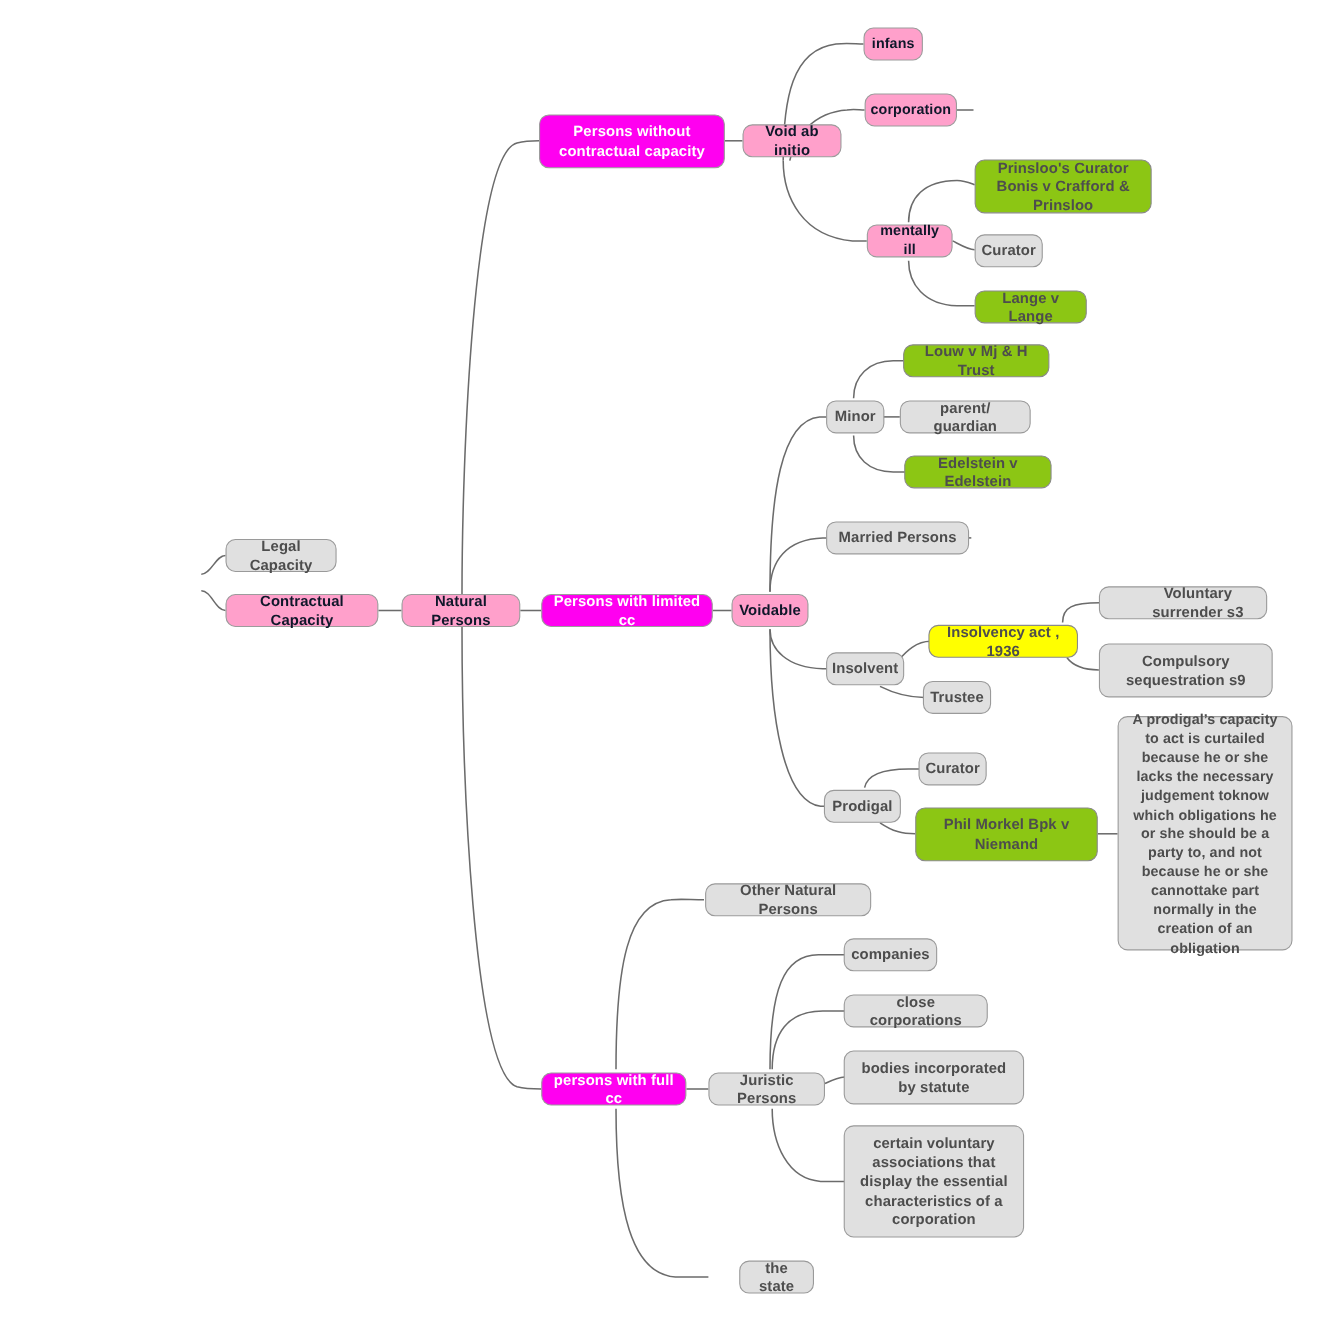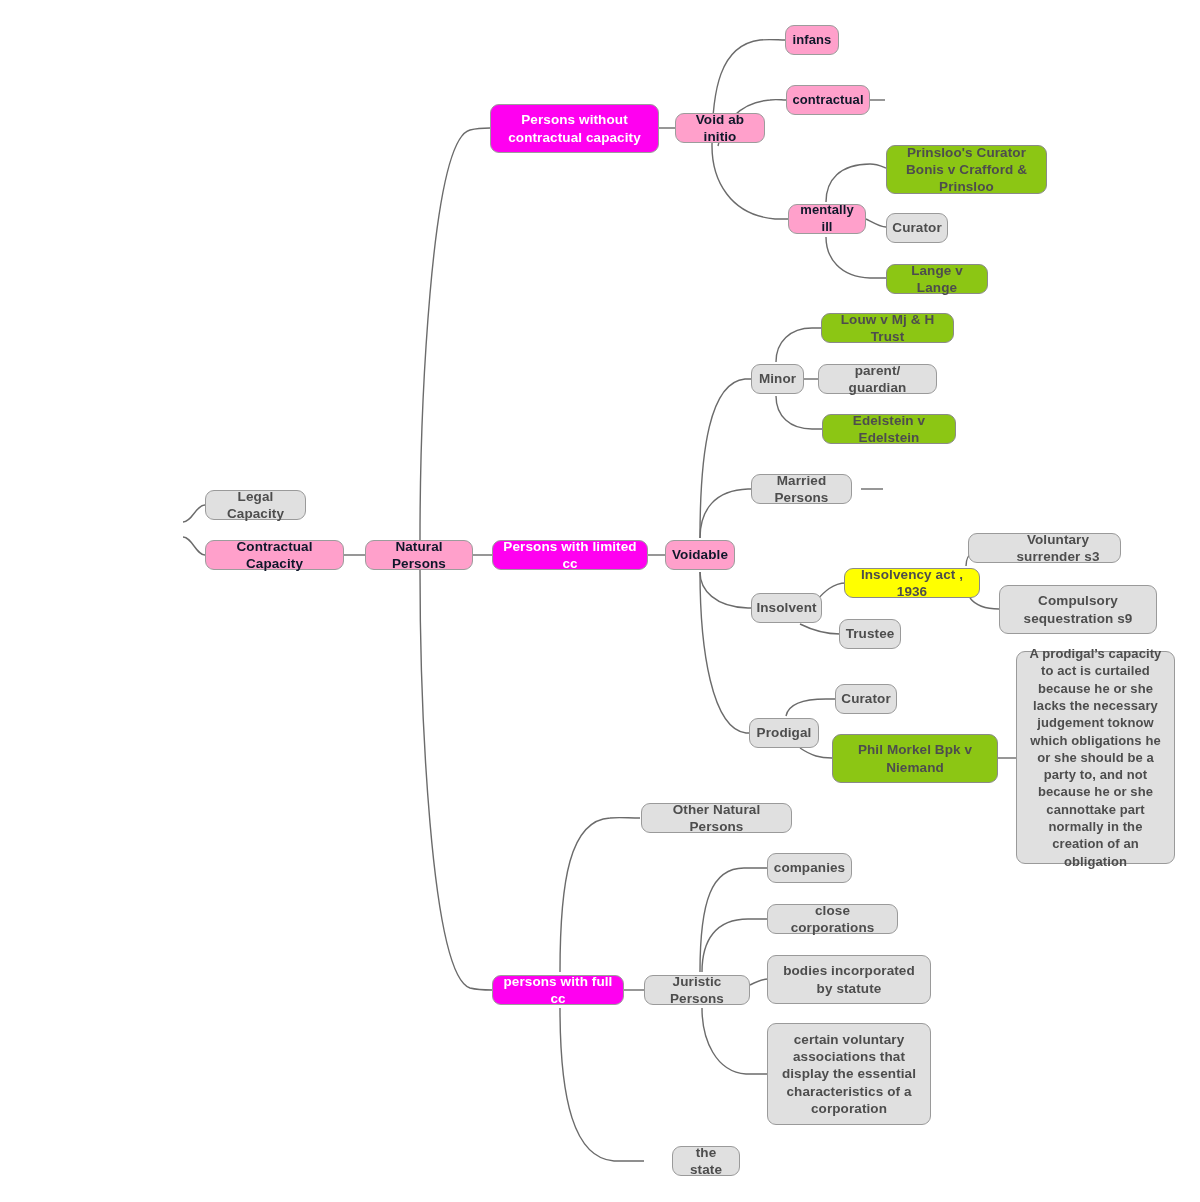--- a/index.html
+++ b/index.html
@@ -120,21 +120,21 @@
   <div class="node n-pink" style="left:205px;top:540px;width:139px;height:30px;">Contractual Capacity</div>
 
   <div class="node n-pink" style="left:365px;top:540px;width:108px;height:30px;">Natural Persons</div>
 
   <div class="node n-magenta" style="left:490px;top:104px;width:169px;height:49px;">Persons without contractual capacity</div>
 
   <div class="node n-pink" style="left:675px;top:113px;width:90px;height:30px;">Void ab initio</div>
 
   <div class="node n-pink n-small" style="left:785px;top:25px;width:54px;height:30px;">infans</div>
 
-  <div class="node n-pink n-small" style="left:786px;top:85px;width:84px;height:30px;">contractual</div>
+  <div class="node n-pink n-small" style="left:786px;top:85px;width:84px;height:30px;">corporation</div>
 
 
   <div class="node n-pink n-small" style="left:788px;top:204px;width:78px;height:30px;">mentally ill</div>
 
   <div class="node n-green" style="left:886px;top:145px;width:161px;height:49px;">Prinsloo's Curator Bonis v Crafford &amp; Prinsloo</div>
 
   <div class="node n-gray" style="left:886px;top:213px;width:62px;height:30px;">Curator</div>
 
   <div class="node n-green" style="left:886px;top:264px;width:102px;height:30px;">Lange v Lange</div>
 
@@ -143,28 +143,28 @@
   <div class="node n-pink" style="left:665px;top:540px;width:70px;height:30px;">Voidable</div>
 
   <div class="node n-gray" style="left:751px;top:364px;width:53px;height:30px;">Minor</div>
 
   <div class="node n-green" style="left:821px;top:313px;width:133px;height:30px;">Louw v Mj &amp; H Trust</div>
 
   <div class="node n-gray" style="left:818px;top:364px;width:119px;height:30px;">parent/ guardian</div>
 
   <div class="node n-green" style="left:822px;top:414px;width:134px;height:30px;">Edelstein v Edelstein</div>
 
-  <div class="node n-gray" style="left:751px;top:474px;width:101px;height:30px;">Married Persons</div>
+  <div class="node n-gray" style="left:751px;top:474px;width:130px;height:30px;">Married Persons</div>
 
 
   <div class="node n-gray" style="left:751px;top:593px;width:71px;height:30px;">Insolvent</div>
 
   <div class="node n-yellow" style="left:844px;top:568px;width:136px;height:30px;">Insolvency act , 1936</div>
 
-  <div class="node n-gray" style="left:968px;top:533px;width:153px;height:30px;padding-left:36px;">Voluntary surrender s3</div>
+  <div class="node n-gray" style="left:999px;top:533px;width:153px;height:30px;padding-left:36px;">Voluntary surrender s3</div>
 
   <div class="node n-gray" style="left:999px;top:585px;width:158px;height:49px;">Compulsory sequestration s9</div>
 
   <div class="node n-gray" style="left:839px;top:619px;width:62px;height:30px;">Trustee</div>
 
   <div class="node n-gray" style="left:749px;top:718px;width:70px;height:30px;">Prodigal</div>
 
   <div class="node n-gray" style="left:835px;top:684px;width:62px;height:30px;">Curator</div>
 
   <div class="node n-green" style="left:832px;top:734px;width:166px;height:49px;">Phil Morkel Bpk v Niemand</div>

